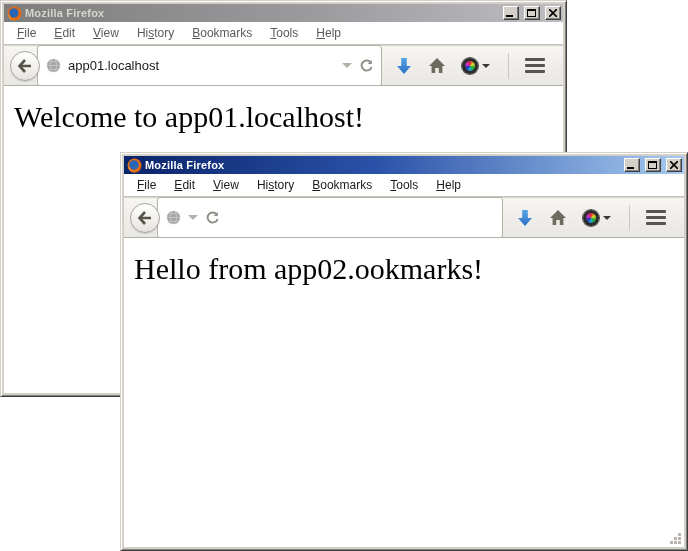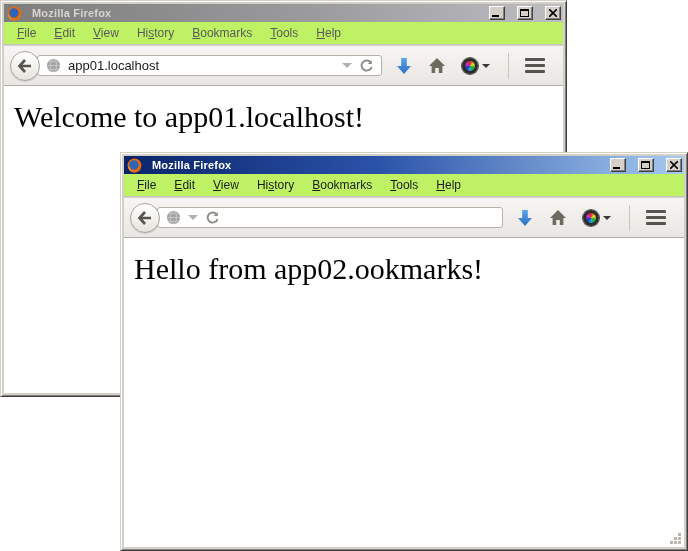--- a/index.html
+++ b/index.html
@@ -14,53 +14,53 @@
     border-color:#D4D0C8 #404040 #404040 #D4D0C8;
     box-shadow: inset 1px 1px 0 #FFFFFF, inset -1px -1px 0 #808080;
     padding:3px;
     display:flex; flex-direction:column;
   }
   .win-back  { left:0;   top:0;   width:567px; height:397px; z-index:1; }
   .win-front { left:120px; top:152px; width:568px; height:399px; z-index:2; }
 
   
   .titlebar { height:18px; flex:0 0 18px; display:flex; align-items:center;
-              padding:0 2px 0 3px; gap:10px; }
+              padding:0 2px 0 3px; gap:3px; }
   .titlebar.active   { background:linear-gradient(90deg,#0A246A 0%,#2A52A8 45%,#A6CAF0 100%); }
   .titlebar.inactive { background:linear-gradient(90deg,#7D7D7D 0%,#9B9B9E 55%,#BDBDC2 100%); }
   .title-text { flex:1; font-size:11px; font-weight:bold; color:#FFFFFF;
                 white-space:nowrap; overflow:hidden; letter-spacing:0.2px; }
   .titlebar.inactive .title-text { color:#D8D5CD; }
   .ff-logo { width:15px; height:15px; flex:0 0 15px; }
 
   .tb-btn { width:16px; height:14px; background:#D4D0C8; position:relative;
             border:1px solid; border-color:#FFFFFF #404040 #404040 #FFFFFF;
             box-shadow: inset -1px -1px 0 #808080; margin-left:2px; cursor:default; }
   .tb-btn.minb i { position:absolute; left:2px; bottom:2px; width:7px; height:2px; background:#000; }
   .tb-btn.maxb i { position:absolute; left:2px; top:2px; width:9px; height:8px;
                    border:1px solid #000; border-top-width:2px; }
   .tb-btn.clsb svg { position:absolute; left:3px; top:2px; }
 
   
-  .menubar { height:23px; flex:0 0 23px; background:#bef264; display:flex;
+  .menubar { height:23px; flex:0 0 23px; background:#ffffff; display:flex;
              align-items:center; padding-left:4px; font-size:12px; color:#1c1c1c;
              border-bottom:1px solid #c6c3ba; }
   .win-back .menubar { color:#5a5a5a; }
   .menu-item { padding:3px 9px; cursor:default; }
 
   
   .navbar { height:41px; flex:0 0 41px; display:flex; align-items:center;
             background:linear-gradient(#F6F5F3,#E9E7E3);
             border-top:1px solid #d6d3cb; border-bottom:1px solid #b2afa6;
             padding:0 10px 0 6px; }
   .back-btn { width:30px; height:30px; border-radius:50%; flex:0 0 30px;
               border:1px solid #a7a49b; background:linear-gradient(#FFFFFF,#E6E4DF);
               display:flex; align-items:center; justify-content:center;
               box-shadow:0 1px 1px rgba(0,0,0,0.12); z-index:1; }
-  .urlbar { flex:1; height:21px; margin-left:-3px; background:#FFFFFF;
+  .urlbar { flex:1; height:41px; margin-left:-3px; background:#FFFFFF;
             border:1px solid #b5b2a8; border-radius:3px; display:flex;
             align-items:center; padding:0 7px 0 8px; gap:7px; }
   .url-text { flex:1; font-size:13px; color:#1a1a1a; white-space:nowrap; overflow:hidden; }
   .dd-tri { width:0; height:0; border-left:5px solid transparent;
             border-right:5px solid transparent; border-top:5px solid #b3b0a7; }
   .nav-icons { display:flex; align-items:center; margin-left:6px; }
   .nav-btn { display:flex; align-items:center; justify-content:center;
              padding:4px 8px; }
   .wheel-wrap { display:flex; align-items:center; gap:4px; }
   .wheel { width:16px; height:16px; border-radius:50%;

